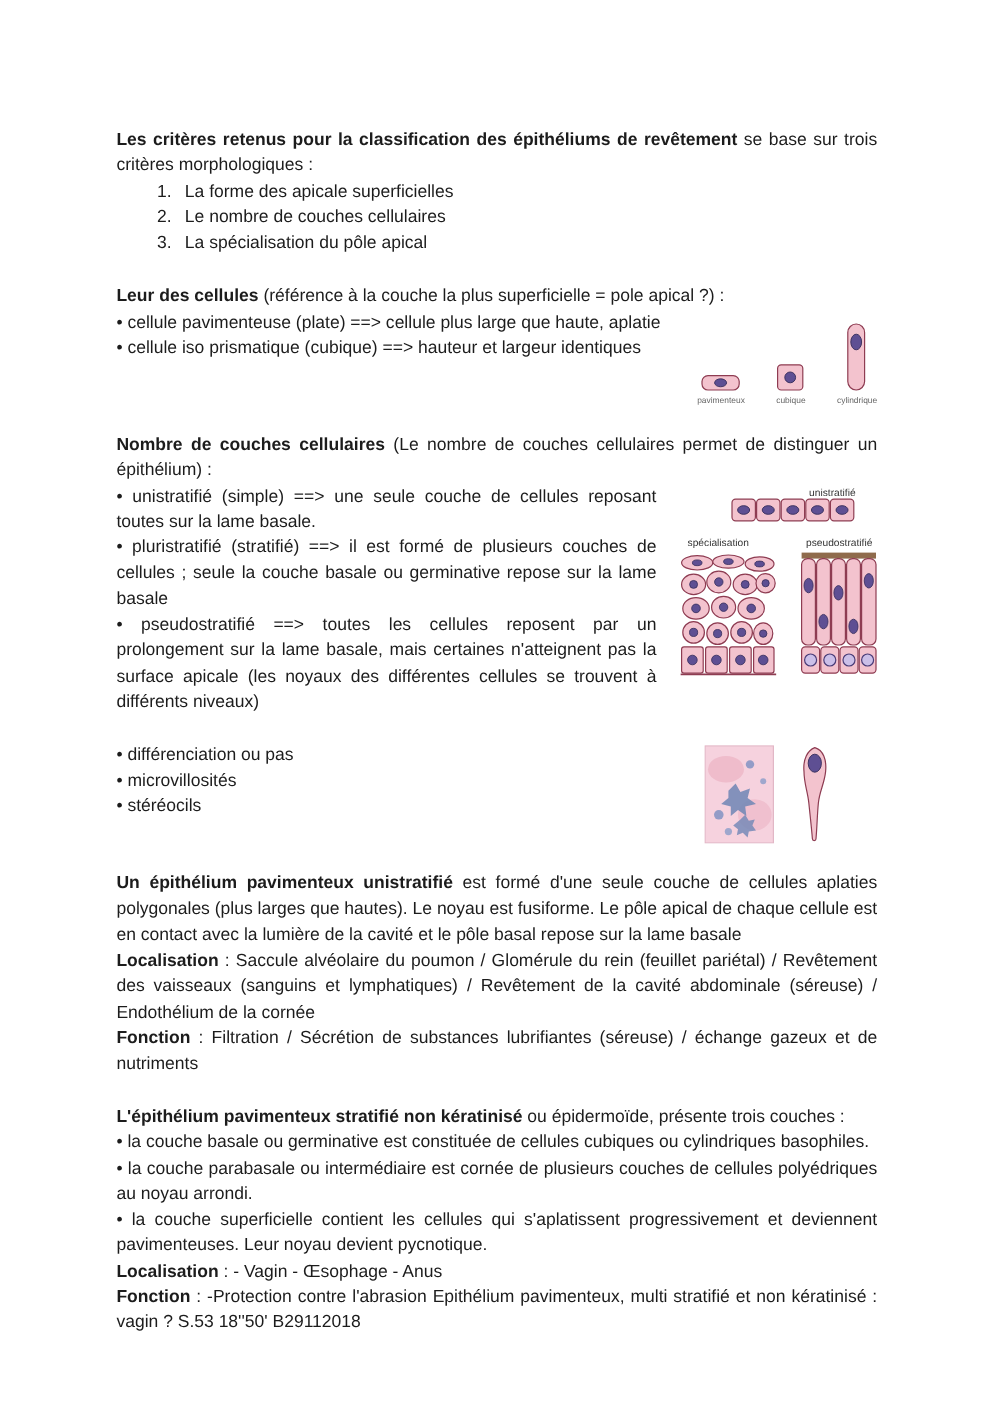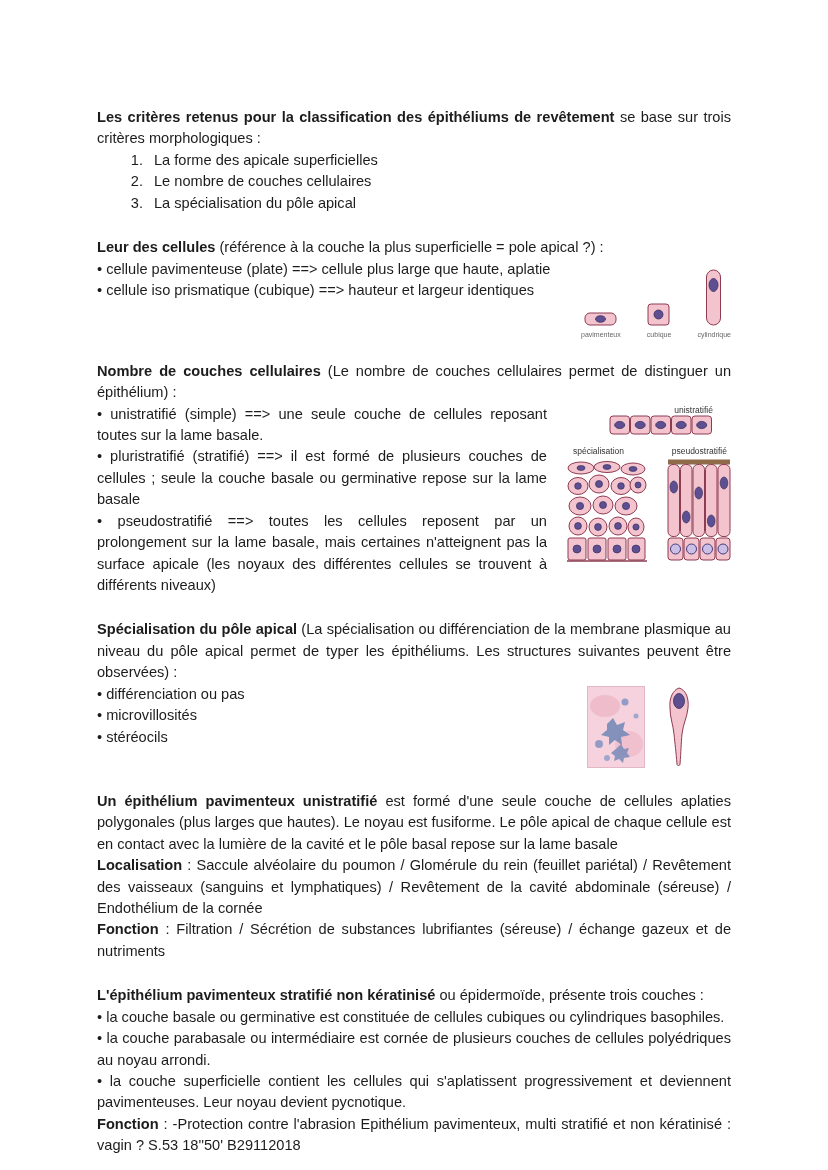--- a/index.html
+++ b/index.html
@@ -192,21 +192,20 @@
           </svg>
         </div>
       </figure>
       <p class="bullet just">unistratifié (simple) ==&gt; une seule couche de cellules reposant toutes sur la lame basale.</p>
       <p class="bullet just">pluristratifié (stratifié) ==&gt; il est formé de plusieurs couches de cellules ; seule la couche basale ou germinative repose sur la lame basale</p>
       <p class="bullet just">pseudostratifié ==&gt; toutes les cellules reposent par un prolongement sur la lame basale, mais certaines n'atteignent pas la surface apicale (les noyaux des différentes cellules se trouvent à différents niveaux)</p>
     </div>
   </div>
 
   <div class="sec">
-    <p class="just"><b>Spécialisation du pôle apical</b><span> (La spécialisation ou différenciation de la membrane plasmique au niveau du pôle apical permet de typer les épithéliums. Les structures suivantes peuvent être observées) :</span></p>
     <div class="clearfix">
       <figure class="fig-apical">
         <svg width="58" height="82" viewBox="0 0 58 82">
           <rect x="0.5" y="0.5" width="57" height="81" fill="#f6d2de" stroke="#e2b7c6"></rect>
           <ellipse cx="18" cy="20" rx="15" ry="11" fill="#efbccb"></ellipse>
           <ellipse cx="42" cy="58" rx="14" ry="13" fill="#f0c0cf"></ellipse>
           <path d="M20,38 l6,-6 l4,7 l8,-3 l-2,8 l7,5 l-9,2 l1,8 l-7,-5 l-6,5 l0,-8 l-8,-2 l6,-5 z" fill="#6f86b5" opacity="0.85"></path>
           <path d="M30,62 l4,-4 l3,5 l5,-1 l-2,5 l3,4 l-6,1 l-1,5 l-4,-4 l-5,2 l1,-5 l-4,-3 z" fill="#6f86b5" opacity="0.8"></path>
           <circle cx="12" cy="58" r="4" fill="#7a8fc0" opacity="0.8"></circle>
           <circle cx="38" cy="16" r="3.5" fill="#7a8fc0" opacity="0.8"></circle>
@@ -228,16 +227,17 @@
     <p class="just"><b>Un épithélium pavimenteux unistratifié</b><span> est formé d'une seule couche de cellules aplaties polygonales (plus larges que hautes). Le noyau est fusiforme. Le pôle apical de chaque cellule est en contact avec la lumière de la cavité et le pôle basal repose sur la lame basale</span></p>
     <p class="just"><b>Localisation</b><span> :  Saccule alvéolaire du poumon / Glomérule du rein (feuillet pariétal) / Revêtement des vaisseaux (sanguins et lymphatiques) / Revêtement de la cavité abdominale (séreuse) / Endothélium de la cornée</span></p>
     <p class="just"><b>Fonction</b><span> : Filtration / Sécrétion de substances lubrifiantes (séreuse) / échange gazeux et de nutriments</span></p>
   </div>
 
   <div class="sec">
     <p class="just"><b>L'épithélium pavimenteux stratifié non kératinisé</b><span> ou épidermoïde, présente trois couches :</span></p>
     <p class="bullet just">la couche basale ou germinative est constituée de cellules cubiques ou cylindriques basophiles.</p>
     <p class="bullet just">la couche parabasale ou intermédiaire est cornée de plusieurs couches de cellules polyédriques au noyau arrondi.</p>
     <p class="bullet just">la couche superficielle contient les cellules qui s'aplatissent progressivement et deviennent pavimenteuses. Leur noyau devient pycnotique.</p>
+    <p class="just"><b>Localisation</b><span> : - Vagin - Œsophage - Anus</span></p>
     <p class="just"><b>Fonction</b><span> : -Protection contre l'abrasion Epithélium pavimenteux, multi stratifié et non kératinisé : vagin ? S.53 18''50' B29112018</span></p>
   </div>
 
 </div>
 
 </body></html>

